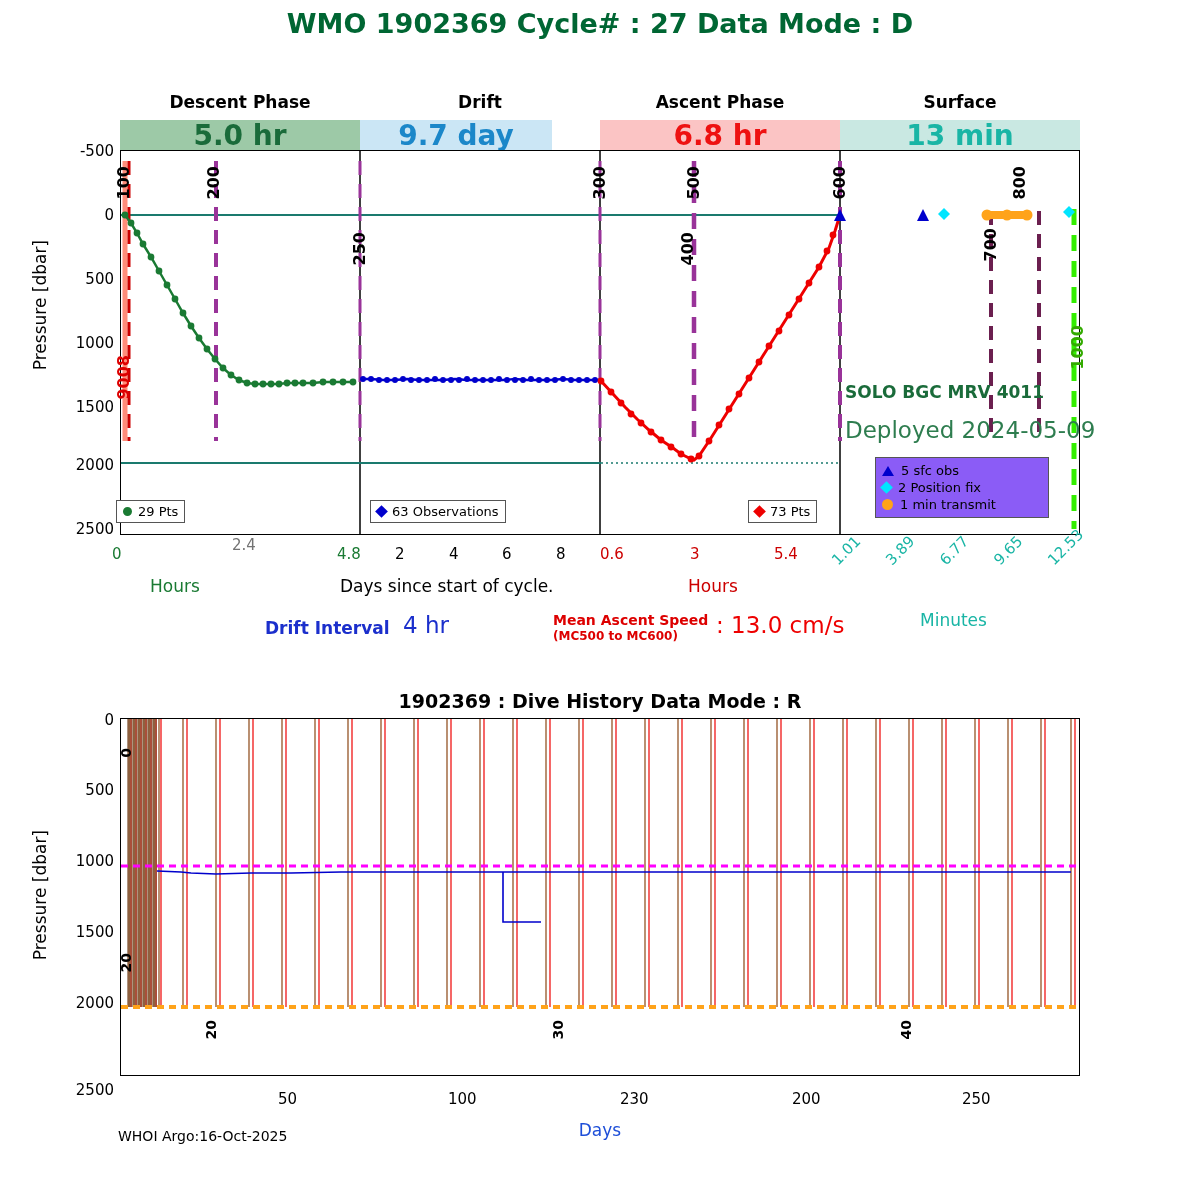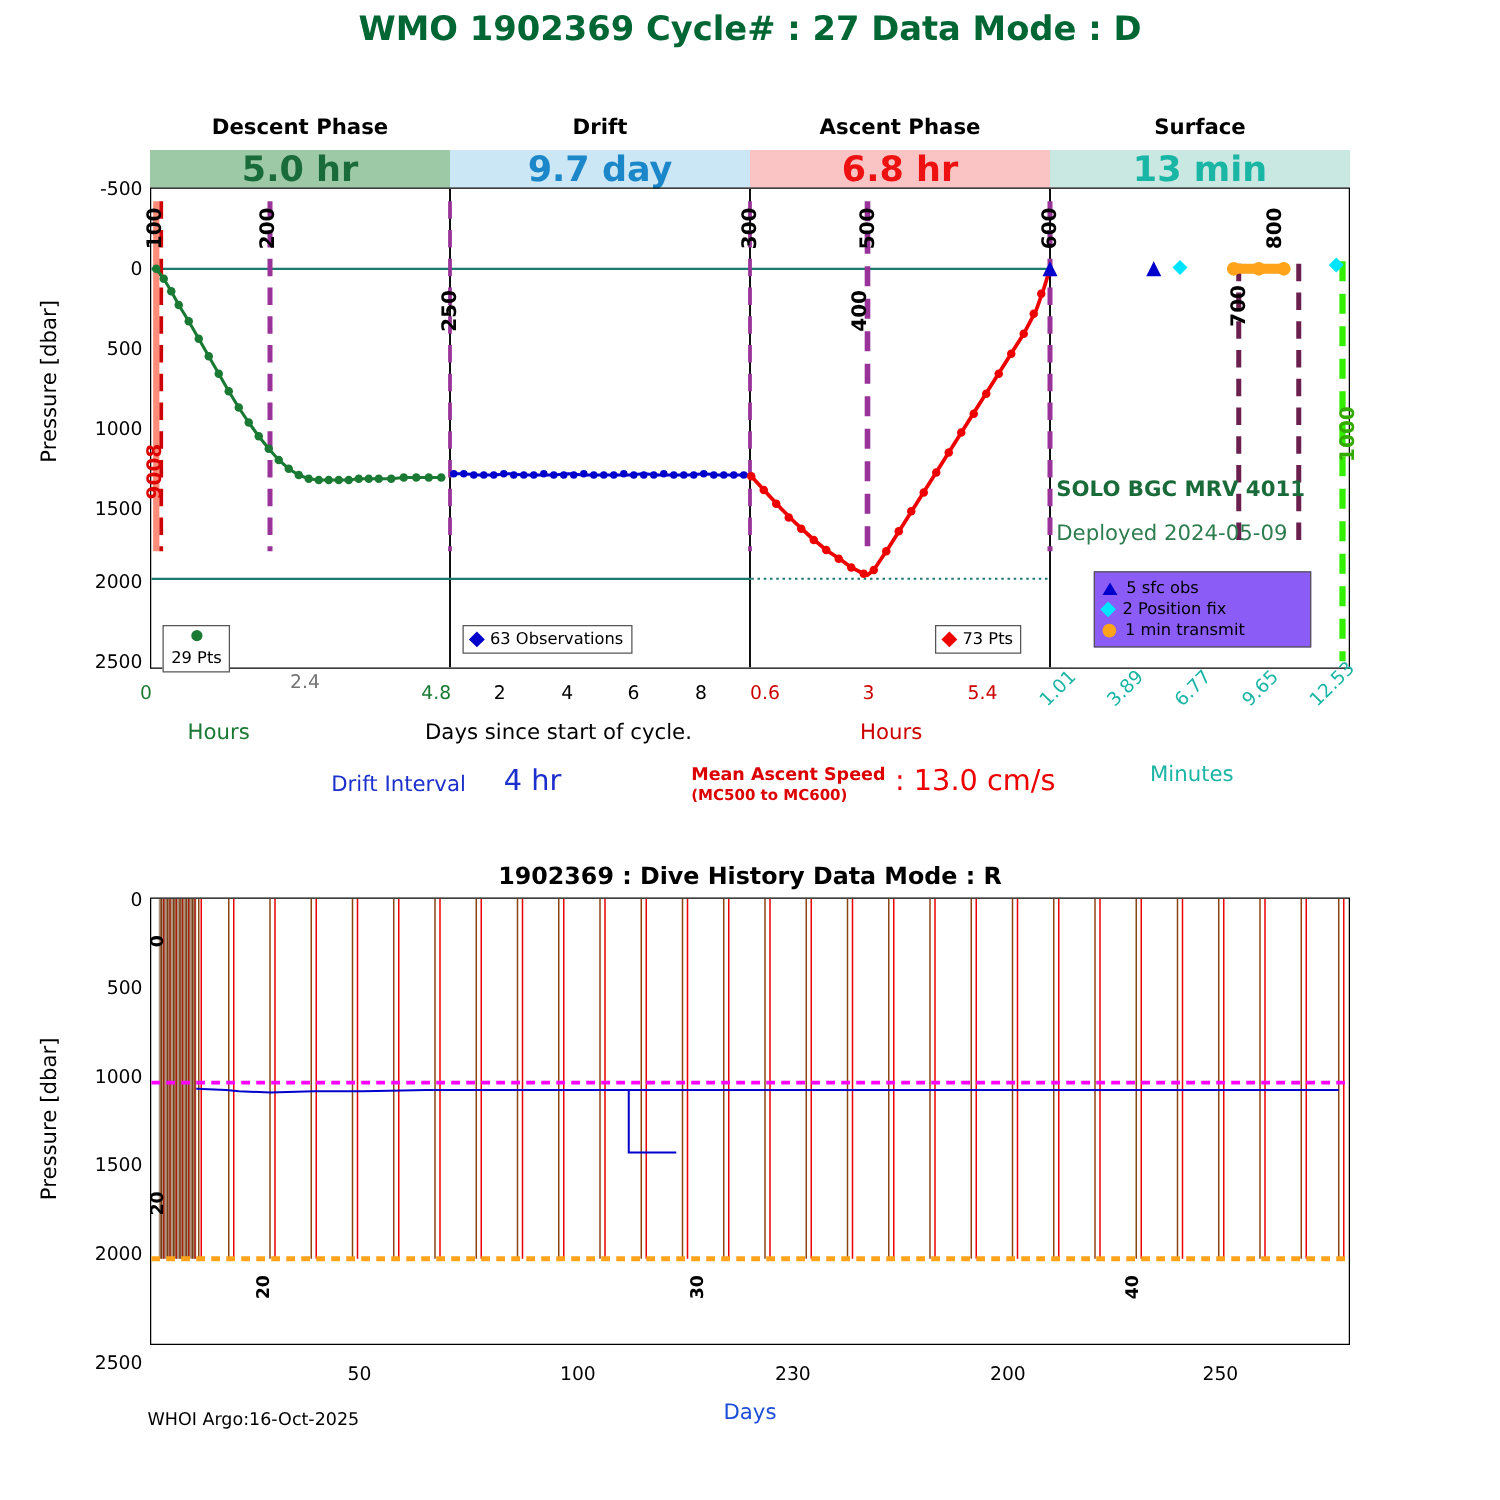--- a/index.html
+++ b/index.html
@@ -34,21 +34,21 @@
 <div class="abs" style="left:30px;top:240px;">
   <span class="ylab">Pressure [dbar]</span>
 </div>
 
 <div class="abs phase-title" style="left:120px;top:92px;width:240px;">Descent Phase</div>
 <div class="abs phase-title" style="left:360px;top:92px;width:240px;">Drift</div>
 <div class="abs phase-title" style="left:600px;top:92px;width:240px;">Ascent Phase</div>
 <div class="abs phase-title" style="left:840px;top:92px;width:240px;">Surface</div>
 
 <div class="abs phase-band" style="left:120px;top:120px;width:240px;background:#9dc9a7;color:#1a6b3a;">5.0 hr</div>
-<div class="abs phase-band" style="left:360px;top:120px;width:240px;background:#cbe6f5;color:#1b87c9;text-align:center;">9.7 day</div>
+<div class="abs phase-band" style="left:360px;top:120px;width:192px;background:#cbe6f5;color:#1b87c9;text-align:center;">9.7 day</div>
 <div class="abs phase-band" style="left:600px;top:120px;width:240px;background:#fbc4c4;color:#ee1111;">6.8 hr</div>
 <div class="abs phase-band" style="left:840px;top:120px;width:240px;background:#c9e8e2;color:#19b5a5;">13 min</div>
 
 <div class="abs axisnum" style="left:62px;top:142px;width:52px;text-align:right;">-500</div>
 <div class="abs axisnum" style="left:62px;top:206px;width:52px;text-align:right;">0</div>
 <div class="abs axisnum" style="left:62px;top:270px;width:52px;text-align:right;">500</div>
 <div class="abs axisnum" style="left:62px;top:334px;width:52px;text-align:right;">1000</div>
 <div class="abs axisnum" style="left:62px;top:398px;width:52px;text-align:right;">1500</div>
 <div class="abs axisnum" style="left:62px;top:456px;width:52px;text-align:right;">2000</div>
 <div class="abs axisnum" style="left:62px;top:520px;width:52px;text-align:right;">2500</div>
@@ -188,21 +188,21 @@
 <div class="abs vlabel" style="left:350px;top:232px;color:#000;">250</div>
 <div class="abs vlabel" style="left:590px;top:166px;color:#000;">300</div>
 <div class="abs vlabel" style="left:684px;top:166px;color:#000;">500</div>
 <div class="abs vlabel" style="left:678px;top:232px;color:#000;">400</div>
 <div class="abs vlabel" style="left:830px;top:166px;color:#000;">600</div>
 <div class="abs vlabel" style="left:981px;top:228px;color:#000;">700</div>
 <div class="abs vlabel" style="left:1010px;top:166px;color:#000;">800</div>
 <div class="abs vlabel" style="left:1068px;top:325px;color:#33aa00;">1000</div>
 <div class="abs vlabel" style="left:114px;top:355px;color:#dd0000;">9008</div>
 
-<div class="abs legendbox" style="left:130px;top:500px;flex-direction:column;">
+<div class="abs legendbox" style="left:116px;top:500px;">
   <span class="dot" style="background:#1a7a33;"></span>
   <span>29 Pts</span>
 </div>
 <div class="abs legendbox" style="left:370px;top:500px;">
   <span class="diamond" style="background:#0000cc;"></span>
   <span>63 Observations</span>
 </div>
 <div class="abs legendbox" style="left:748px;top:500px;">
   <span class="diamond" style="background:#ee0000;"></span>
   <span>73 Pts</span>
@@ -217,21 +217,21 @@
     <span class="diamond" style="background:#00e5ff;"></span>
     <span>2 Position fix</span>
   </div>
   <div class="legrow">
     <span class="dot" style="background:#ffa31a;width:11px;height:11px;"></span>
     <span>1 min transmit</span>
   </div>
 </div>
 
 <div class="abs" style="left:845px;top:382px;font-size:17px;font-weight:bold;color:#1a6b3a;">SOLO BGC MRV 4011</div>
-<div class="abs" style="left:845px;top:417px;font-size:17px;color:#2e7d4f;">Deployed 2024-05-09</div>
+<div class="abs" style="left:845px;top:417px;font-size:23px;color:#2e7d4f;">Deployed 2024-05-09</div>
 
 <div class="abs axisnum" style="left:112px;top:545px;color:#1a7a33;">0</div>
 <div class="abs axisnum" style="left:232px;top:536px;color:#737373;">2.4</div>
 <div class="abs axisnum" style="left:337px;top:545px;color:#1a7a33;">4.8</div>
 <div class="abs axisnum" style="left:395px;top:545px;color:#000;">2</div>
 <div class="abs axisnum" style="left:449px;top:545px;color:#000;">4</div>
 <div class="abs axisnum" style="left:502px;top:545px;color:#000;">6</div>
 <div class="abs axisnum" style="left:556px;top:545px;color:#000;">8</div>
 <div class="abs axisnum" style="left:600px;top:545px;color:#cc0000;">0.6</div>
 <div class="abs axisnum" style="left:690px;top:545px;color:#cc0000;">3</div>
@@ -241,21 +241,21 @@
 <div class="abs axisnum" style="left:882px;top:556px;color:#19b5a5;transform:rotate(-45deg);transform-origin:left top;">3.89</div>
 <div class="abs axisnum" style="left:936px;top:556px;color:#19b5a5;transform:rotate(-45deg);transform-origin:left top;">6.77</div>
 <div class="abs axisnum" style="left:990px;top:556px;color:#19b5a5;transform:rotate(-45deg);transform-origin:left top;">9.65</div>
 <div class="abs axisnum" style="left:1044px;top:556px;color:#19b5a5;transform:rotate(-45deg);transform-origin:left top;">12.53</div>
 
 <div class="abs" style="left:150px;top:576px;font-size:17px;color:#1a7a33;">Hours</div>
 <div class="abs" style="left:340px;top:576px;font-size:17px;color:#000;">Days since start of cycle.</div>
 <div class="abs" style="left:688px;top:576px;font-size:17px;color:#cc0000;">Hours</div>
 <div class="abs" style="left:920px;top:610px;font-size:17px;color:#19b5a5;">Minutes</div>
 
-<div class="abs" style="left:265px;top:618px;font-size:17px;color:#1b2fcc;">Drift Interval</div>
+<div class="abs" style="left:265px;top:618px;font-size:17px;color:#1b2fcc;font-weight:bold;">Drift Interval</div>
 <div class="abs" style="left:403px;top:612px;font-size:23px;color:#1b2fcc;">4 hr</div>
 <div class="abs" style="left:553px;top:612px;font-size:14px;font-weight:bold;color:#dd0000;">Mean Ascent Speed</div>
 <div class="abs" style="left:553px;top:629px;font-size:12px;font-weight:bold;color:#dd0000;">(MC500 to MC600)</div>
 <div class="abs" style="left:716px;top:612px;font-size:23px;color:#ee0000;">: 13.0 cm/s</div>
 
 <div class="abs" id="sub-title">1902369 : Dive History      Data Mode : R</div>
 
 <div class="abs" style="left:30px;top:830px;">
   <span class="ylab">Pressure [dbar]</span>
 </div>

